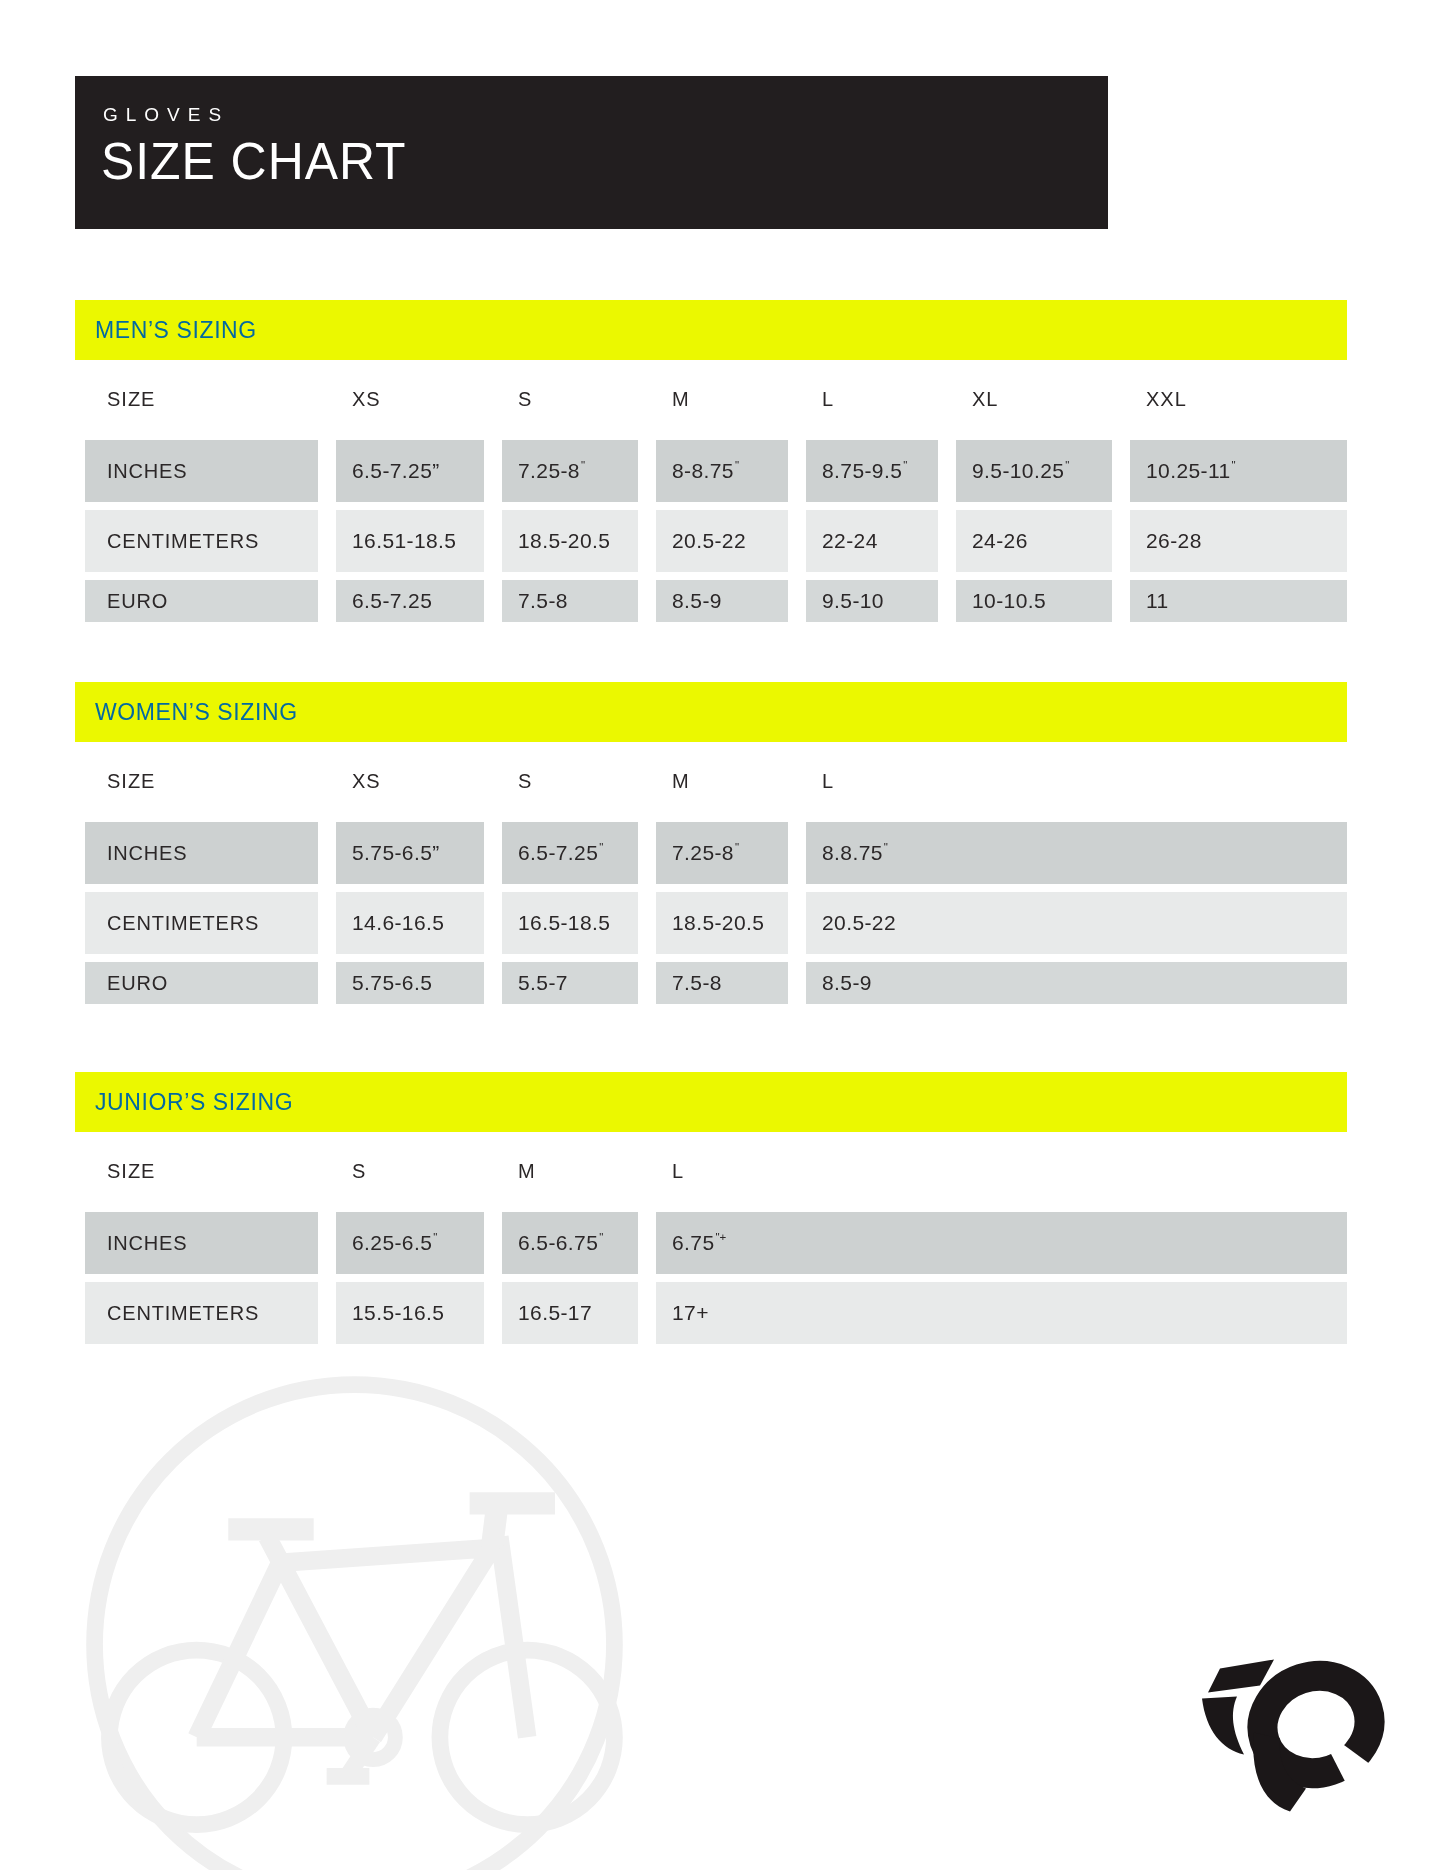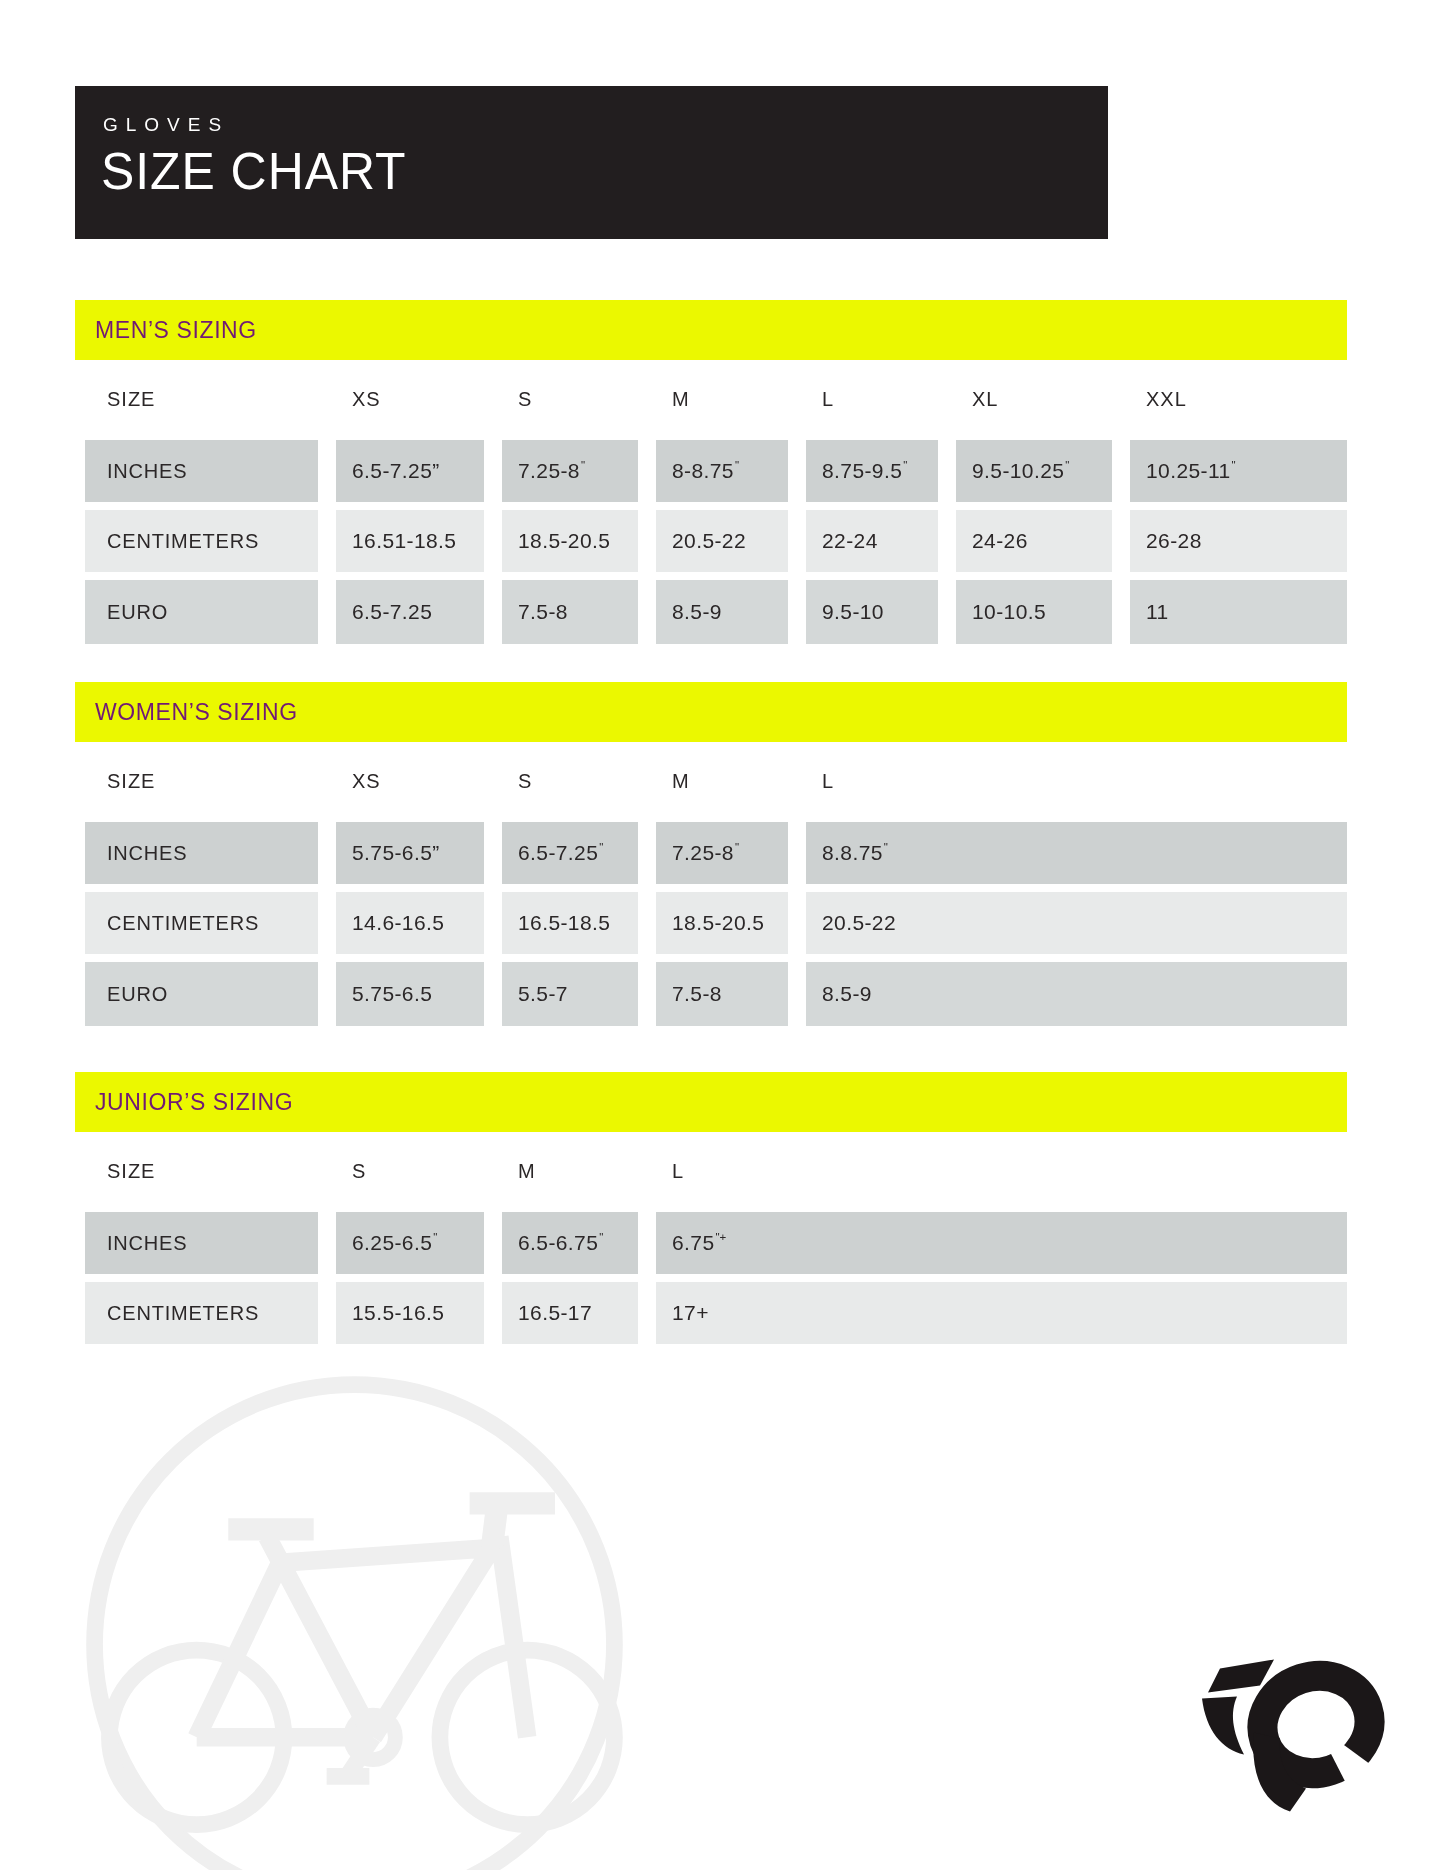--- a/index.html
+++ b/index.html
@@ -2,50 +2,50 @@
 <html><head>
 <meta charset="utf-8">
 <style>
   html,body{margin:0;padding:0;background:#fff;}
   .page{
     position:relative;width:1445px;height:1870px;background:#ffffff;overflow:hidden;
     font-family:"Liberation Sans",sans-serif;color:#2b2728;
   }
   
   .header-bar{
-    position:absolute;left:75px;top:86px;width:1033px;height:153px;
+    position:absolute;left:75px;top:76px;width:1033px;height:153px;
     background:#221e1f;overflow:hidden;
   }
   .kicker{
     position:absolute;left:28px;top:28px;color:#fff;font-size:19px;
     letter-spacing:8px;font-weight:400;
   }
   .big-title{
     position:absolute;left:26px;top:55px;color:#fff;font-size:52px;
     letter-spacing:1px;font-weight:400;transform:scaleX(.96);transform-origin:left;
   }
   .header-bike{position:absolute;left:1166px;top:9px;width:137px;height:137px;color:#ffffff;}
   
   .sec{position:absolute;left:75px;width:1285px;}
   .sec-mens{top:300px}.sec-womens{top:682px}.sec-juniors{top:1072px}
   .bar{
     width:1252px;height:60px;background:#ebf800;display:flex;align-items:center;
     padding-left:20px;
   }
-  .bar span{font-size:23px;letter-spacing:.6px;color:#701a75;font-weight:400;}
+  .bar span{font-size:23px;letter-spacing:.6px;color:#0369a1;font-weight:400;}
   .table{margin-left:10px;width:1262px;}
   .row{display:flex;gap:18px;}
   .thead{margin-top:28px;height:52px;align-items:flex-start;}
   .thead .cell{background:transparent !important;font-size:20px;letter-spacing:1px;}
   .cell{display:flex;align-items:center;padding-left:16px;box-sizing:border-box;font-size:21px;letter-spacing:.4px;}
   .col-label{width:233px;padding-left:22px;font-size:20px;letter-spacing:.8px;}
   .col-a{width:148px}.col-b{width:136px}.col-c{width:132px}
   .col-d{width:132px}.col-e{width:156px}.col-last{flex:1}
   .trow{margin-bottom:8px;}
-  .rh1{height:62px}.rh2{height:62px}.rh3{height:64px;margin-bottom:0}
+  .rh1{height:62px}.rh2{height:62px}.rh3{height:42px;margin-bottom:0}
   .bg1 .cell{background:#cdd1d1}
   .bg2 .cell{background:#e8eaea}
   .bg3 .cell{background:#d4d8d8}
   .sup{font-size:55%;position:relative;top:-.5em;margin-left:1px;letter-spacing:0;}
   
   .watermark{position:absolute;left:76px;top:1366px;width:557px;height:557px;color:#efefef;}
   .brand-logo{position:absolute;left:1190px;top:1652px;width:200px;height:175px;}
   .hidden-defs{position:absolute;width:0;height:0;overflow:hidden;}
 </style>
 </head>

